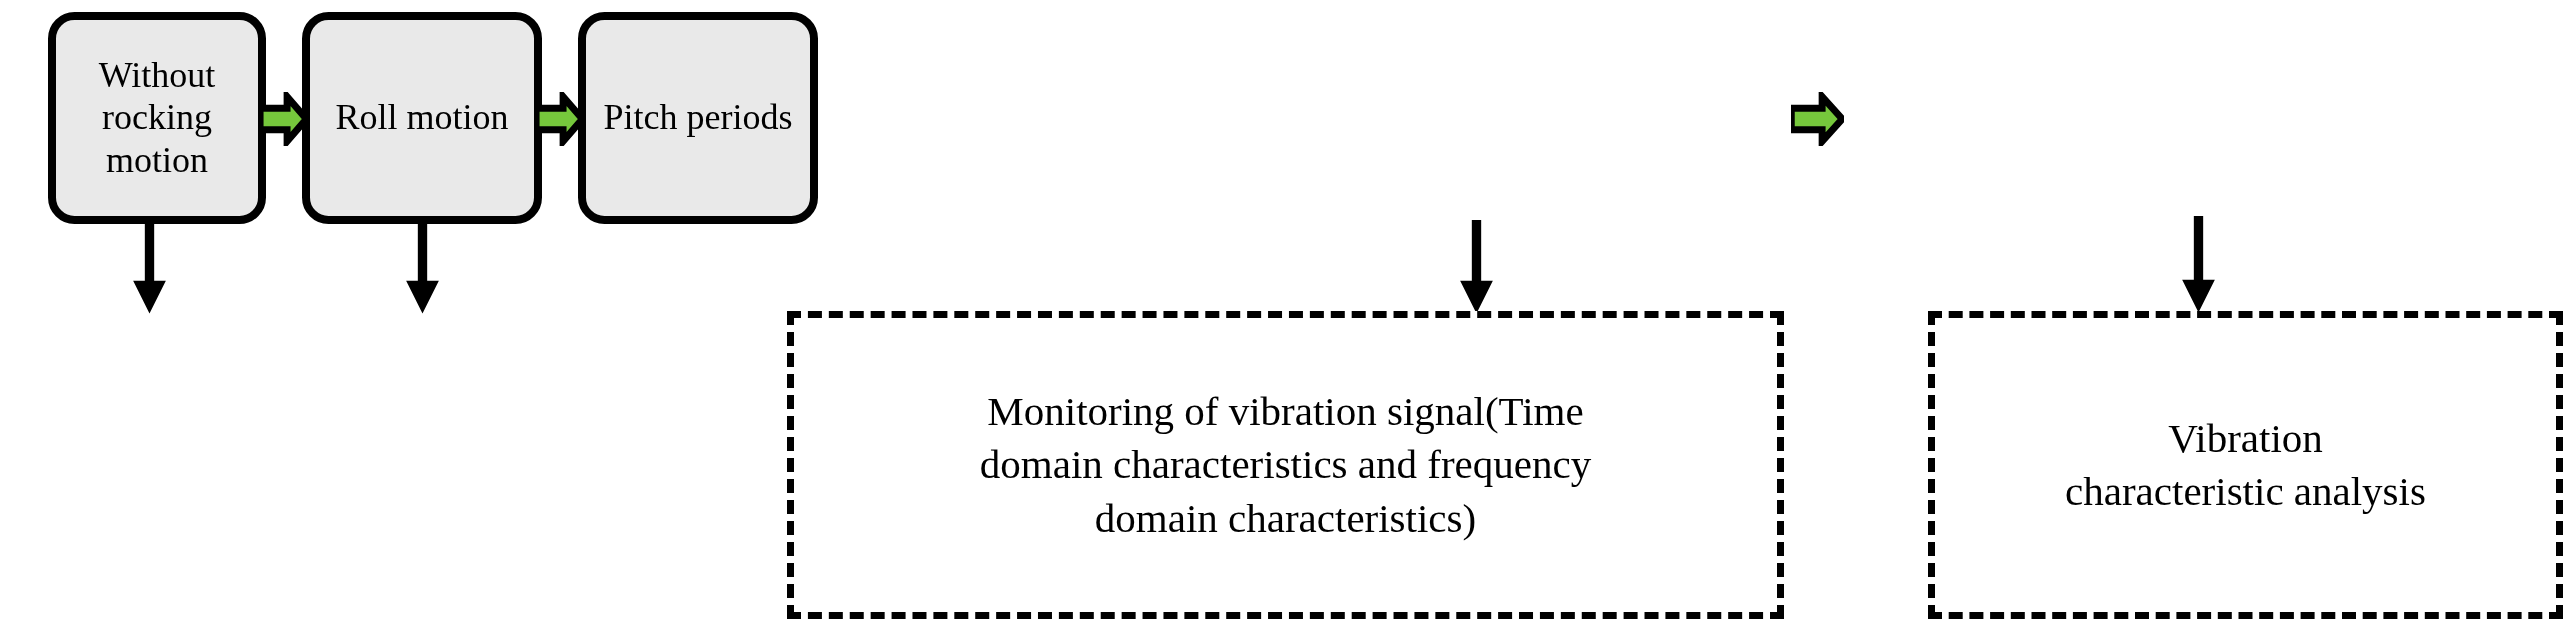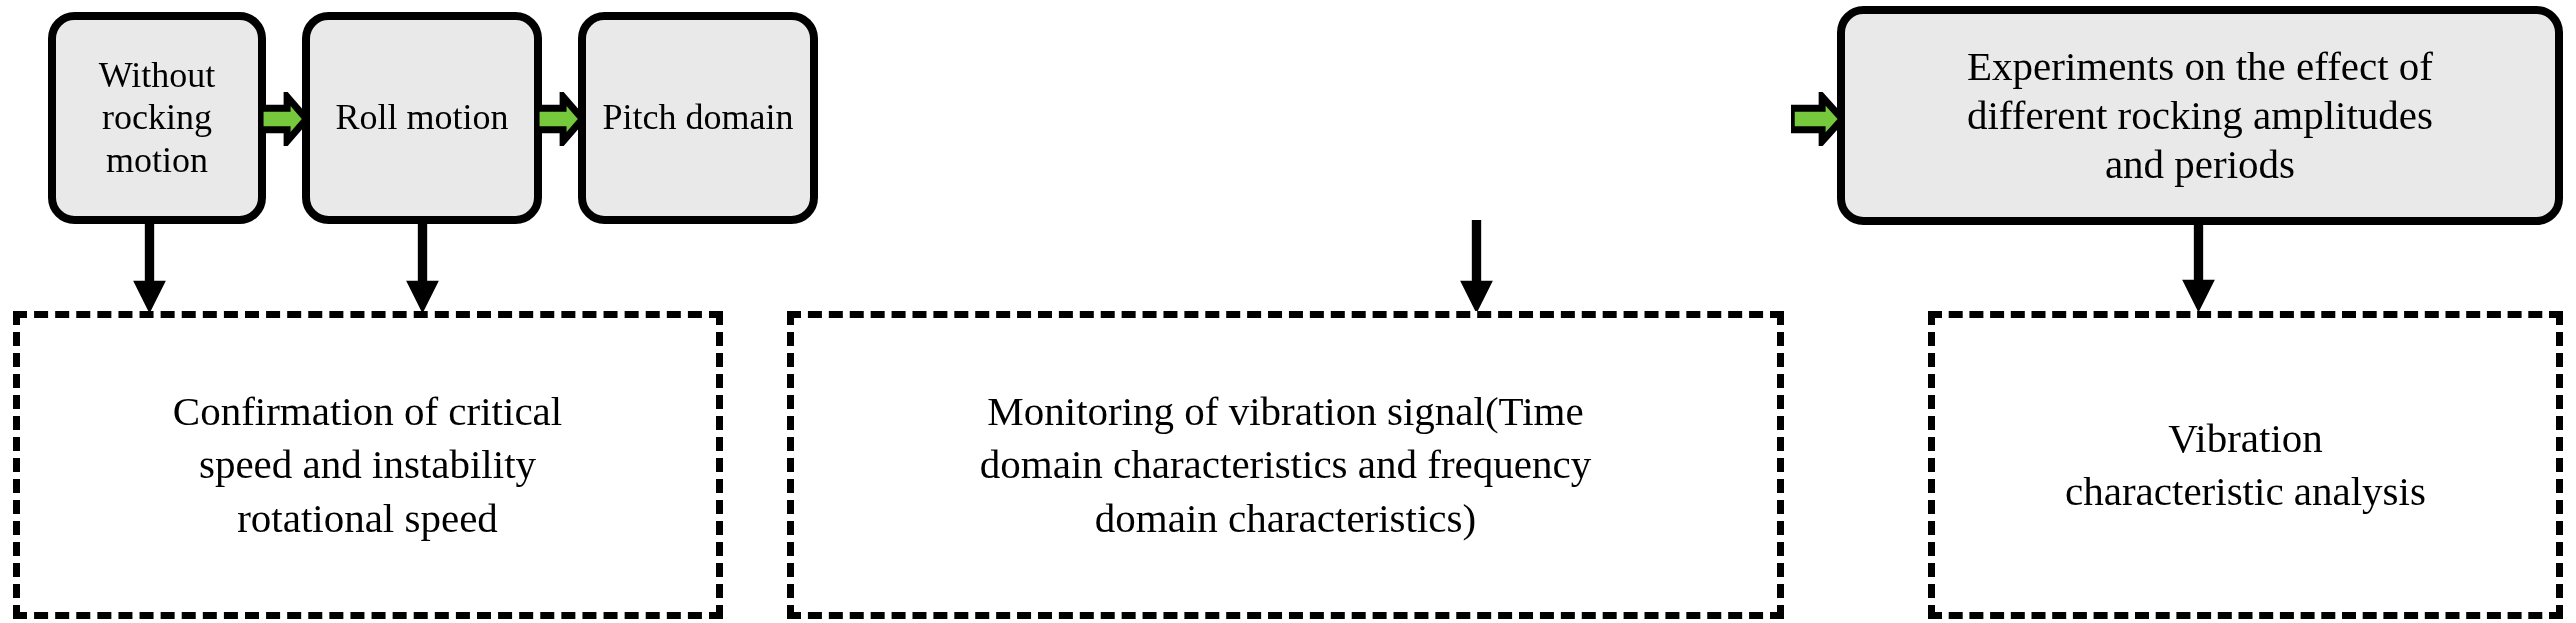--- a/index.html
+++ b/index.html
@@ -98,26 +98,23 @@
 
   <div class="proc-box" id="box-without">
     <span class="proc-label">Without rocking<br>motion</span>
   </div>
 
   <div class="proc-box" id="box-roll">
     <span class="proc-label">Roll motion</span>
   </div>
 
   <div class="proc-box" id="box-pitch">
-    <span class="proc-label">Pitch domain</span>
+    <span class="proc-label">Pitch periods</span>
   </div>
 
-  <div class="proc-box" id="box-exp">
-    <span class="proc-label">Experiments on the effect of<br>different rocking amplitudes<br>and periods</span>
-  </div>
 
   <svg class="green-arrow" style="left:260px; top:92px;" width="48" height="54" viewBox="0 0 62 70">
     <path d="M0 21 L35 21 L35 6 L60 35 L35 64 L35 49 L0 49 Z" fill="#76c83c" stroke="#000000" stroke-width="9" stroke-linejoin="miter"></path>
   </svg>
 
   <svg class="green-arrow" style="left:536px; top:92px;" width="48" height="54" viewBox="0 0 62 70">
     <path d="M0 21 L35 21 L35 6 L60 35 L35 64 L35 49 L0 49 Z" fill="#76c83c" stroke="#000000" stroke-width="9" stroke-linejoin="miter"></path>
   </svg>
 
   <svg class="green-arrow" style="left:1791px; top:92px;" width="53" height="54" viewBox="0 0 68 70">
@@ -133,23 +130,20 @@
   </svg>
 
   <svg class="down-arrow" style="left:1453px; top:220px;" width="47" height="95" viewBox="0 0 60 122">
     <path d="M24 0 L36 0 L36 78 L51 78 L30 120 L9 78 L24 78 Z" fill="#000000"></path>
   </svg>
 
   <svg class="down-arrow" style="left:2175px; top:216px;" width="47" height="98" viewBox="0 0 60 126">
     <path d="M24 0 L36 0 L36 82 L51 82 L30 124 L9 82 L24 82 Z" fill="#000000"></path>
   </svg>
 
-  <div class="dashed-box" id="res-critical">
-    <span class="dashed-label">Confirmation of critical<br>speed and instability<br>rotational speed</span>
-  </div>
 
   <div class="dashed-box" id="res-monitor">
     <span class="dashed-label">Monitoring of vibration signal(Time<br>domain characteristics and frequency<br>domain characteristics)</span>
   </div>
 
   <div class="dashed-box" id="res-vibration">
     <span class="dashed-label">Vibration<br>characteristic analysis</span>
   </div>
 
 </div>

